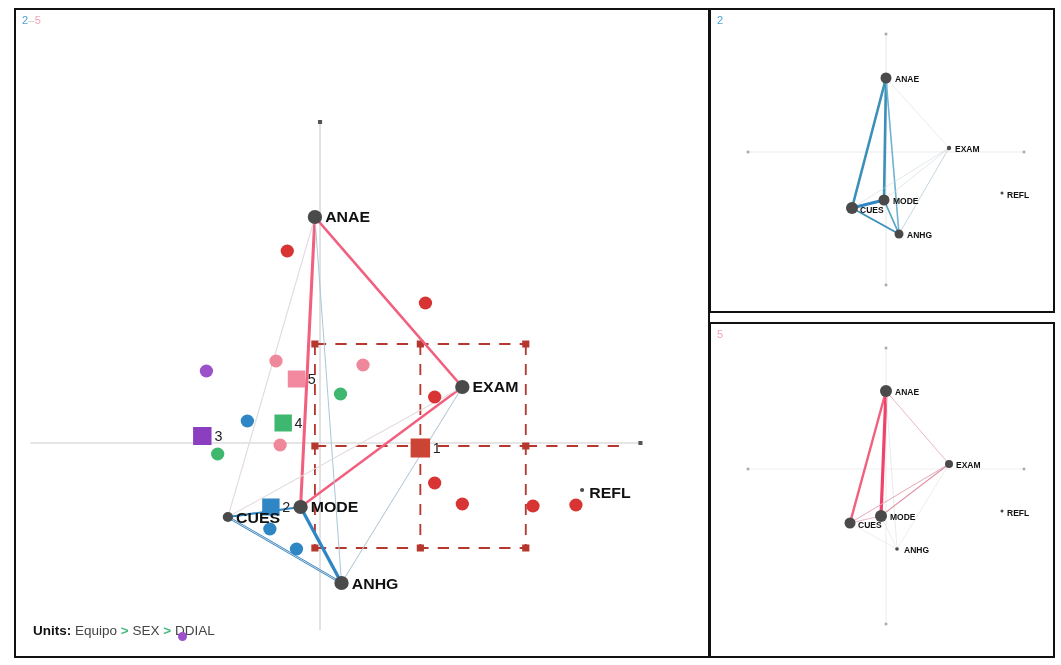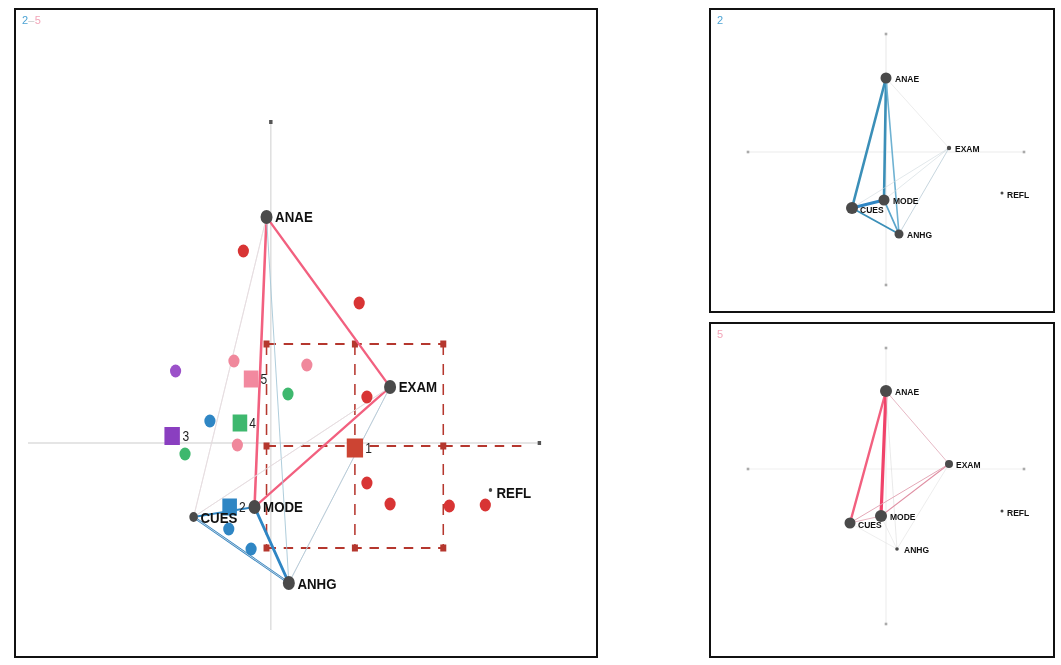--- a/index.html
+++ b/index.html
@@ -1,20 +1,20 @@
 <!DOCTYPE html>
 <html><head>
 <meta charset="utf-8">
 <style>
   html,body{margin:0;padding:0;background:#ffffff;}
   body{width:1061px;height:665px;font-family:"Liberation Sans",sans-serif;overflow:hidden;}
   .root{position:relative;width:1061px;height:665px;background:#fff;}
 
   .panel{position:absolute;background:#ffffff;border:2px solid #111111;box-sizing:border-box;}
-  #main-panel{left:14px;top:8px;width:584px;height:650px;}
+  #main-panel{left:14px;top:8px;width:696px;height:650px;}
   #panel-top{left:709px;top:8px;width:346px;height:305px;}
   #panel-bottom{left:709px;top:322px;width:346px;height:336px;}
 
   .panel svg{position:absolute;left:0;top:0;width:100%;height:100%;display:block;}
 
   .corner-tag{position:absolute;left:6px;top:4px;font-size:11px;line-height:13px;letter-spacing:.2px;}
   .tag-blue{color:#4da3d4;}
   .tag-pink{color:#f2a5b8;}
   .tag-dash{color:#c9c9c9;}
 
@@ -122,20 +122,29 @@
           <circle cx="207" cy="507" r="5" fill="#4a4a4a"></circle>
           <text x="215" y="513" font-size="15.5" class="nodelabel">CUES</text>
           <circle cx="318" cy="573" r="7" fill="#4a4a4a"></circle>
           <text x="328" y="579" font-size="15.5" class="nodelabel">ANHG</text>
           <circle cx="553" cy="480" r="2" fill="#4a4a4a"></circle>
           <text x="560" y="488" font-size="15.5" class="nodelabel">REFL</text>
         </g>
       </svg>
 
     <div class="legend-block">
+      <div class="legend-row">
+        <span class="legend-key">Units:</span>
+        <span class="legend-val">Equipo</span>
+        <span class="sep-green">&gt;</span>
+        <span class="legend-val">SEX</span>
+        <span class="sep-green">&gt;</span>
+        <span class="legend-val">DDIAL</span>
+        <span class="legend-dot"></span>
+      </div>
     </div>
   </div>
 
   <div class="panel" id="panel-top">
     <div class="corner-tag tag-blue">2</div>
     <svg id="top-svg" viewBox="0 0 342 301" preserveAspectRatio="none">
         <g>
           <line x1="37" y1="142" x2="313" y2="142" stroke="#ebebeb" stroke-width="1.2"></line>
           <line x1="175" y1="24" x2="175" y2="275" stroke="#ebebeb" stroke-width="1.2"></line>
           <rect x="35.7" y="140.7" width="2.6" height="2.6" fill="#aaa"></rect>

